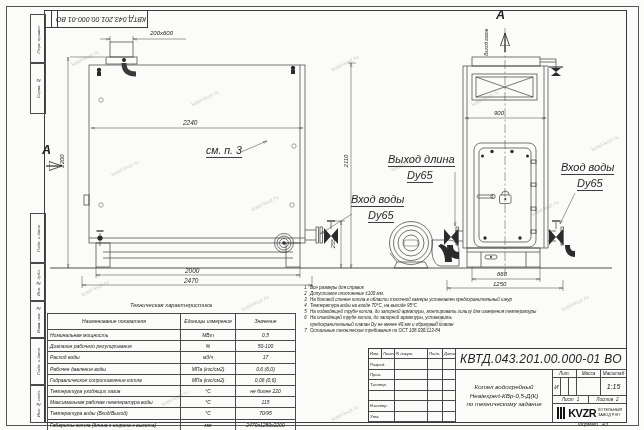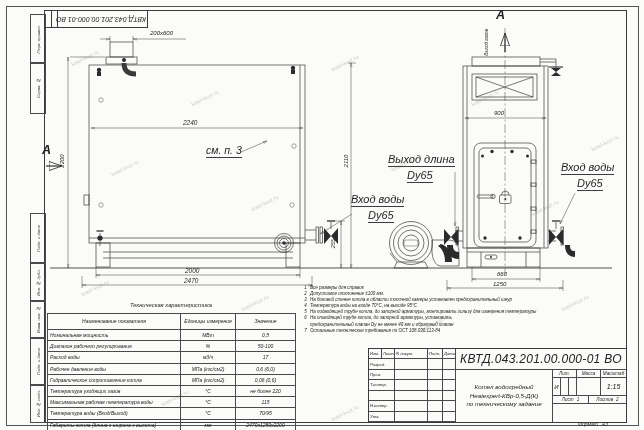--- a/index.html
+++ b/index.html
@@ -437,20 +437,28 @@
 
     <div class="cell" style="left:184px;top:47px;width:36px;height:8px;gap:3px;">
       <span>Лист</span>
       <span>1</span>
     </div>
     <div class="cell" style="left:220px;top:47px;width:37px;height:8px;border-right:none;gap:3px;">
       <span>Листов</span>
       <span>2</span>
     </div>
 
+    <div class="cell" style="left:184px;top:55px;width:73px;height:18px;border-right:none;border-bottom:none;gap:2px;">
+      <div style="width:9px;height:12px;background:repeating-linear-gradient(90deg,#111 0 2px,#fbfbf9 2px 3px);"></div>
+      <span style="font-size:11px;font-weight:800;font-style:normal;letter-spacing:-.5px;color:#111;">KVZR</span>
+      <div style="display:flex;flex-direction:column;font-size:3.8px;font-style:normal;color:#222;line-height:1.2;text-align:left;">
+        <span>КОТЕЛЬНЫЙ</span>
+        <span>ЗАВОД РЭП</span>
+      </div>
+    </div>
   </div>
 
   <div class="abs" style="left:578px;top:421.5px;display:flex;gap:4px;">
     <span class="lbl" style="font-size:5px;">Формат</span>
     <span class="lbl" style="font-size:5px;">А3</span>
   </div>
 
 </div>
 
 </body></html>

